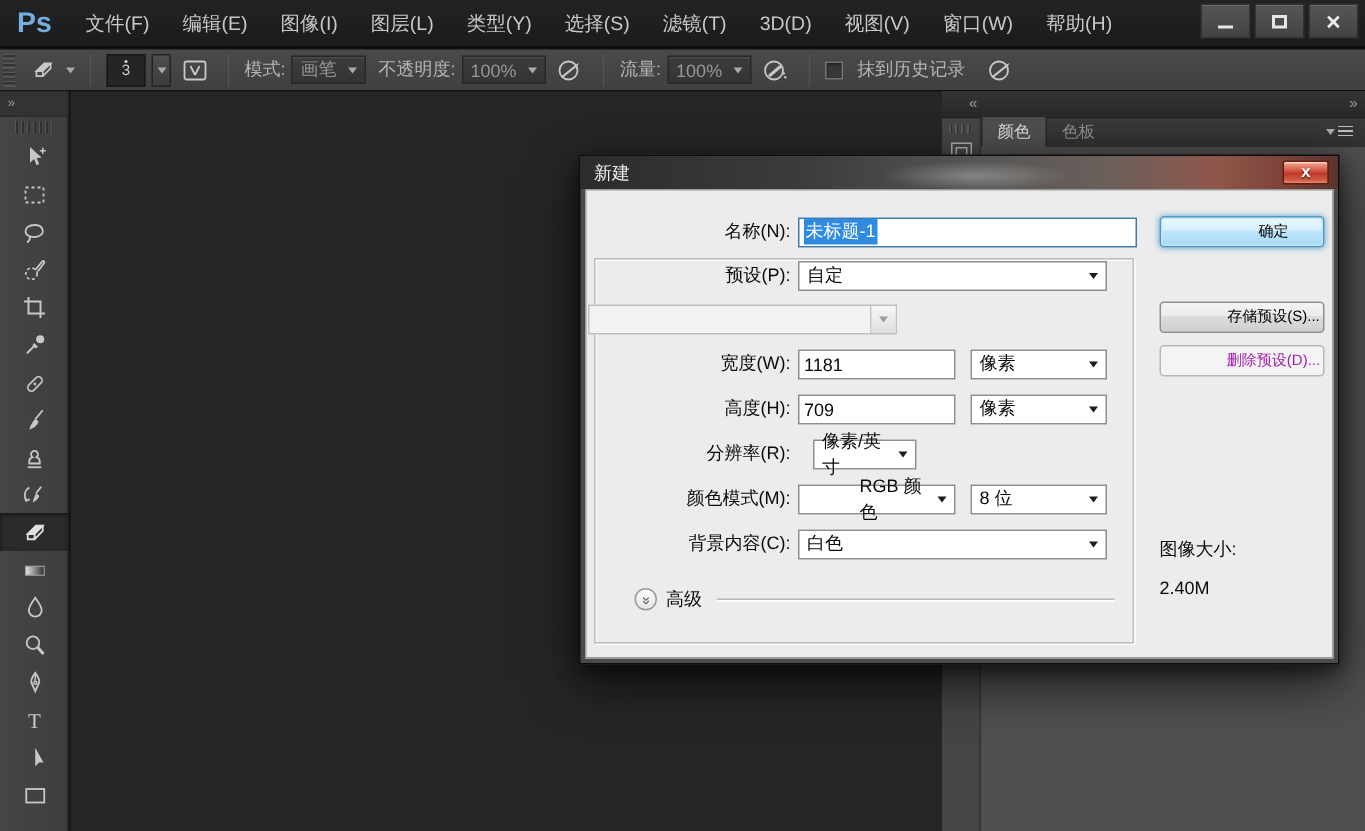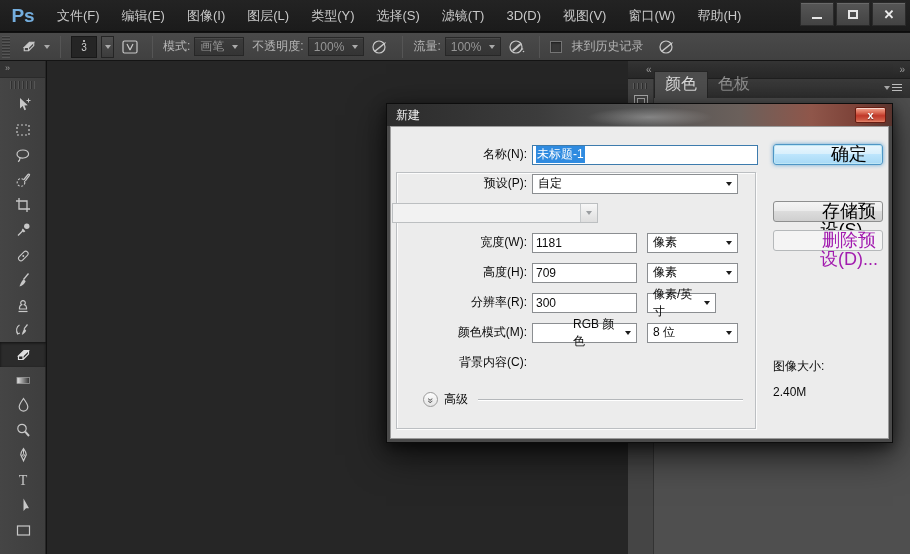--- a/index.html
+++ b/index.html
@@ -78,21 +78,21 @@
   .chev-left { position:absolute; left:18px; top:3px; letter-spacing:-1px; }
   .chev-right { position:absolute; right:6px; top:3px; letter-spacing:-1px; }
   .icon-strip { position:absolute; left:0; top:18px; width:26px; height:475px;
     background:#454545; border-right:1px solid #333; }
   .is-grip { height:6px; margin:4px 5px;
     background:repeating-linear-gradient(90deg,#5e5e5e 0 1px, #2f2f2f 1px 2px, transparent 2px 4px); }
   .is-icon { width:14px; height:12px; margin:6px auto; border:1px solid #b0b0b0; position:relative; }
   .is-icon:before { content:""; position:absolute; left:2px; top:2px; width:6px; height:5px; border:1px solid #b0b0b0; }
   .panel-col { position:absolute; left:26px; top:18px; width:256px; height:475px; }
   .tabbar { height:19px; background:linear-gradient(#3a3a3a,#303030); display:flex; align-items:flex-end; position:relative; }
-  .tab { font-size:16px; padding:2px 10px 3px; }
+  .tab { font-size:11px; padding:2px 10px 3px; }
   .tab.active { background:#4e4e4e; color:#dcdcdc; border:1px solid #262626; border-bottom:none; }
   .tab.inactive { color:#8f8f8f; }
   .panel-menu-icon { position:absolute; right:8px; top:5px; display:flex; align-items:center; gap:2px; }
   .pm-lines { width:10px; height:8px;
     background:repeating-linear-gradient(#c0c0c0 0 1px, transparent 1px 3px); }
   .panel-body { height:456px; background:#4f4f4f; }
   
   .dialog {
     position:absolute; left:386px; top:103px; width:507px; height:340px;
     background:#4a4a4a; border:1px solid #0d0d0d;
@@ -129,21 +129,21 @@
   .dd .arr { margin-left:auto; }
   .combo-disabled { background:#f2f2f2; border:1px solid #bcbfc1; height:20px; display:flex; }
   .combo-disabled .cd-btn { margin-left:auto; width:17px; height:100%;
     background:linear-gradient(#f7f7f7,#dedede); border-left:1px solid #c6c9cb;
     display:flex; align-items:center; justify-content:center; }
   .cd-btn .arr { border-top-color:#9a9da0; }
   .d-btn {
     position:absolute; left:382px; width:110px; height:21px;
     background:linear-gradient(#f4f4f4, #ebebeb 45%, #dddddd 46%, #cfcfcf);
     border:1px solid #8e8f8f; border-radius:3px;
-    font-size:18px; color:#000; text-align:center; line-height:19px;
+    font-size:10px; color:#000; text-align:center; line-height:19px;
     font-family:"Liberation Sans", sans-serif;
     padding-left:42px;
   }
   .d-btn.focused { border-color:#4f96c5; box-shadow:0 0 0 1px #bee6f5 inset, 0 0 4px rgba(88,160,210,.9);
     background:linear-gradient(#eaf6fd,#d9f0fc 45%, #bee6fd 46%, #a7d9f5); }
   .d-btn.disabled { background:#f4f4f4; border-color:#b5b8ba; color:#a21caf; }
   .adv-icon { width:15px; height:15px; border-radius:50%; border:1px solid #9a9a9a;
     background:linear-gradient(#fdfdfd,#e4e4e4); color:#555; display:flex; align-items:center; justify-content:center;
     font-size:10px; letter-spacing:-1px; margin-right:6px; }
   .adv-icon span { transform:rotate(90deg); display:block; line-height:1; }
@@ -453,43 +453,44 @@
           <span>709</span>
         </div>
         <div class="dd" style="width:91px; margin-left:10px;">
           <span>像素</span>
           <div class="arr arr-dark"></div>
         </div>
       </div>
 
       <div class="d-row" style="top:165px;">
         <div class="d-label">分辨率(R):</div>
-        <div class="tb-input" style="width:105px;">
-          <span>300</span>
-        </div>
         <div class="dd" style="width:69px; margin-left:10px;">
           <span>像素/英寸</span>
           <div class="arr arr-dark"></div>
         </div>
       </div>
 
       <div class="d-row" style="top:195px;">
         <div class="d-label">颜色模式(M):</div>
         <div class="dd" style="width:105px;padding-left:40px;">
           <span>RGB 颜色</span>
           <div class="arr arr-dark"></div>
         </div>
         <div class="dd" style="width:91px; margin-left:10px;">
           <span>8 位</span>
           <div class="arr arr-dark"></div>
         </div>
       </div>
 
       <div class="d-row" style="top:225px;">
         <div class="d-label">背景内容(C):</div>
+        <div class="dd" style="width:206px;">
+          <span>白色</span>
+          <div class="arr arr-dark"></div>
+        </div>
       </div>
 
       <div class="d-row" style="top:262px; left:32px; width:320px;">
         <div class="adv-icon">
             <span>»</span>
           </div>
         <span>高级</span>
         <div class="adv-line"></div>
       </div>
 

